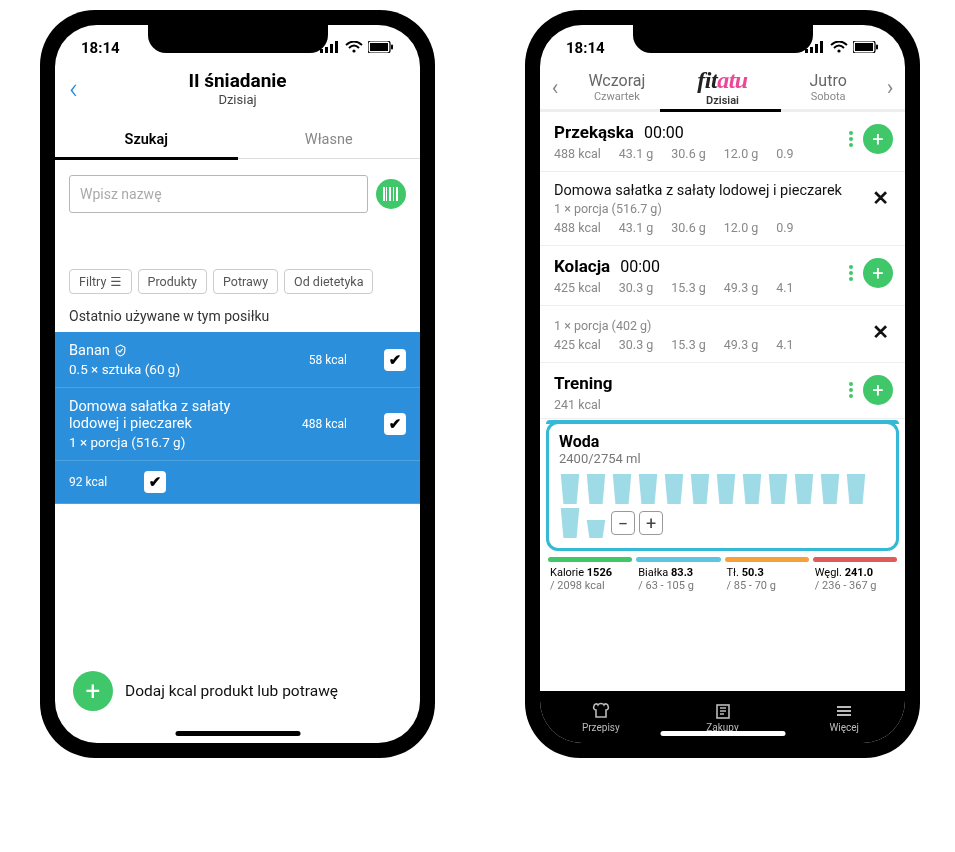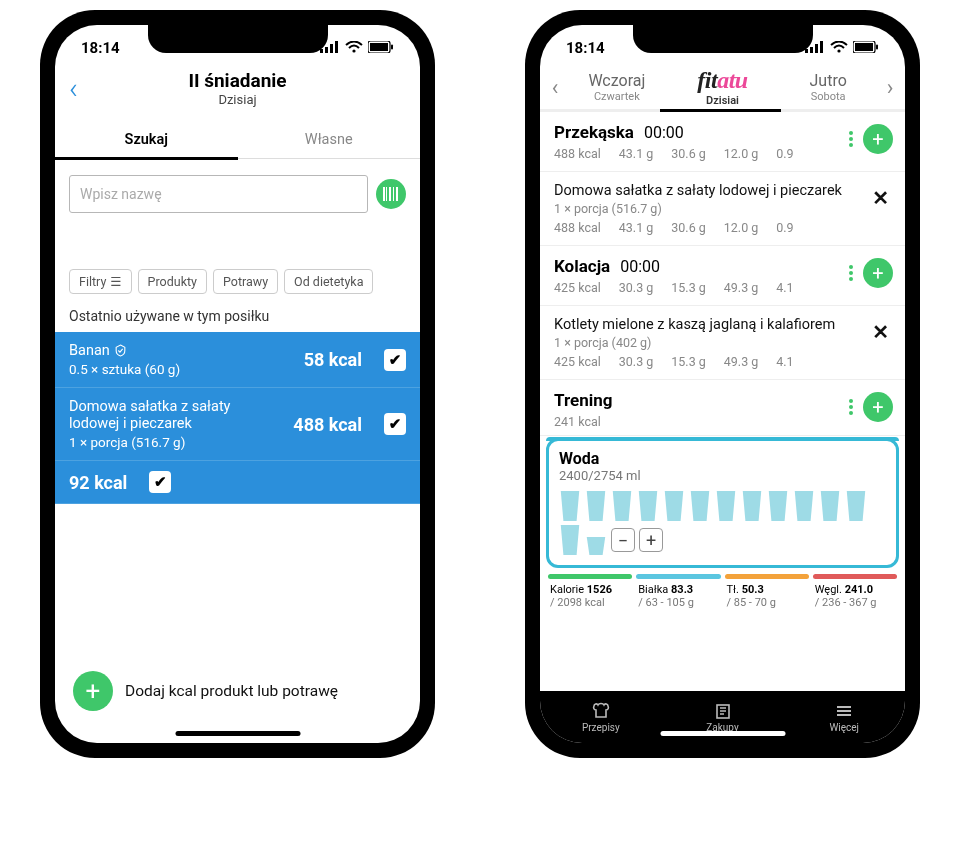--- a/index.html
+++ b/index.html
@@ -167,21 +167,21 @@
     padding: 10px 14px;
     display: flex;
     align-items: center;
     gap: 20px;
     border-bottom: 1px solid #4da2e0;
     position: relative;
   }
   .food-main { flex: 1; }
   .food-name { font-size: 14.5px; }
   .food-qty { font-size: 13.5px; margin-top: 2px; }
-  .food-cal { font-size: 18px; margin-right:2px;font-weight:bold;}
+  .food-cal { font-size: 12px; margin-right:17px;}
   .chk {
     width: 22px; height: 22px;
     background: #fff;
     border-radius: 4px;
     display: flex; align-items: center; justify-content: center;
     color: #000; font-weight: 800; font-size: 15px;
   }
   .shield {
     display: inline-flex;
     margin-left: 4px;
@@ -510,21 +510,20 @@
       </div>
       <div class="macro-row">
         <span>425 kcal</span>
         <span>30.3 g</span>
         <span>15.3 g</span>
         <span>49.3 g</span>
         <span>4.1</span>
       </div>
     </div>
     <div class="dish">
-      <div class="dish-name">Kotlety mielone z kaszą jaglaną i kalafiorem</div>
       <div class="dish-qty">1 × porcja (402 g)</div>
       <div class="macro-row">
         <span>425 kcal</span>
         <span>30.3 g</span>
         <span>15.3 g</span>
         <span>49.3 g</span>
         <span>4.1</span>
       </div>
       <div class="dish-x">✕</div>
     </div>

